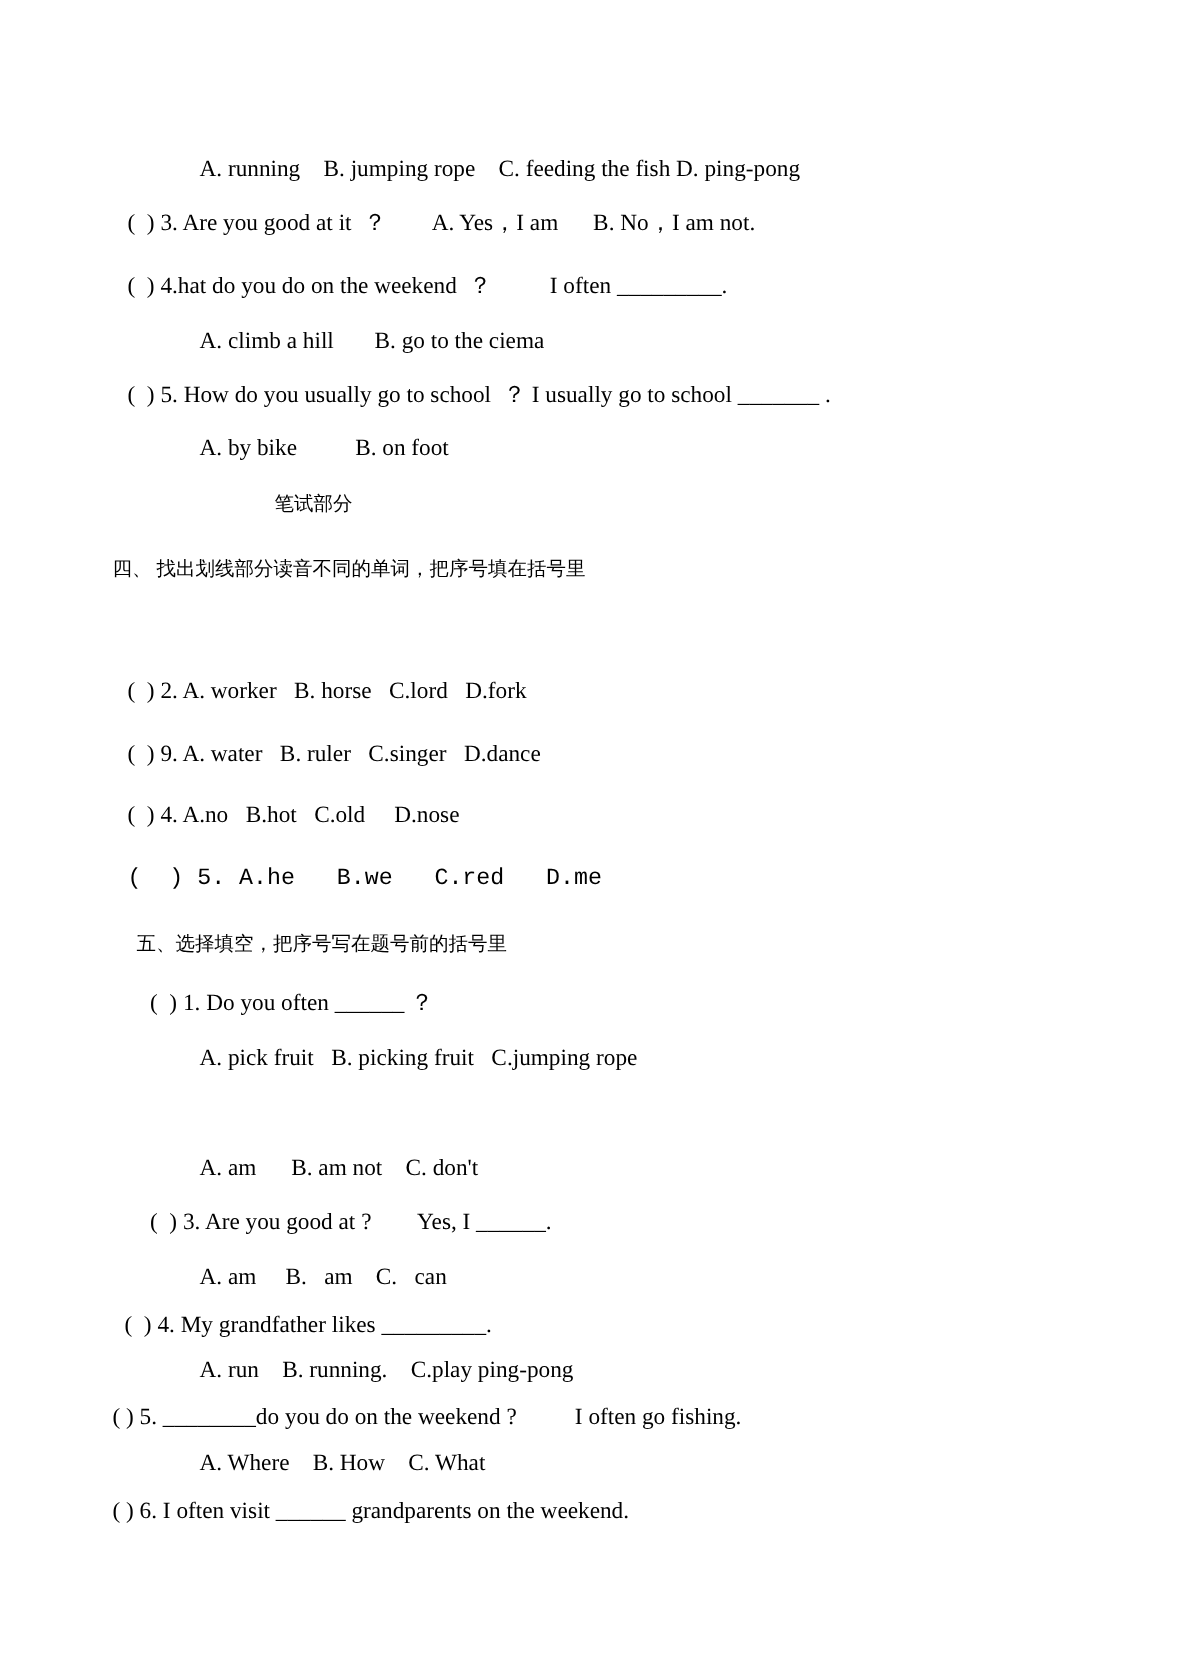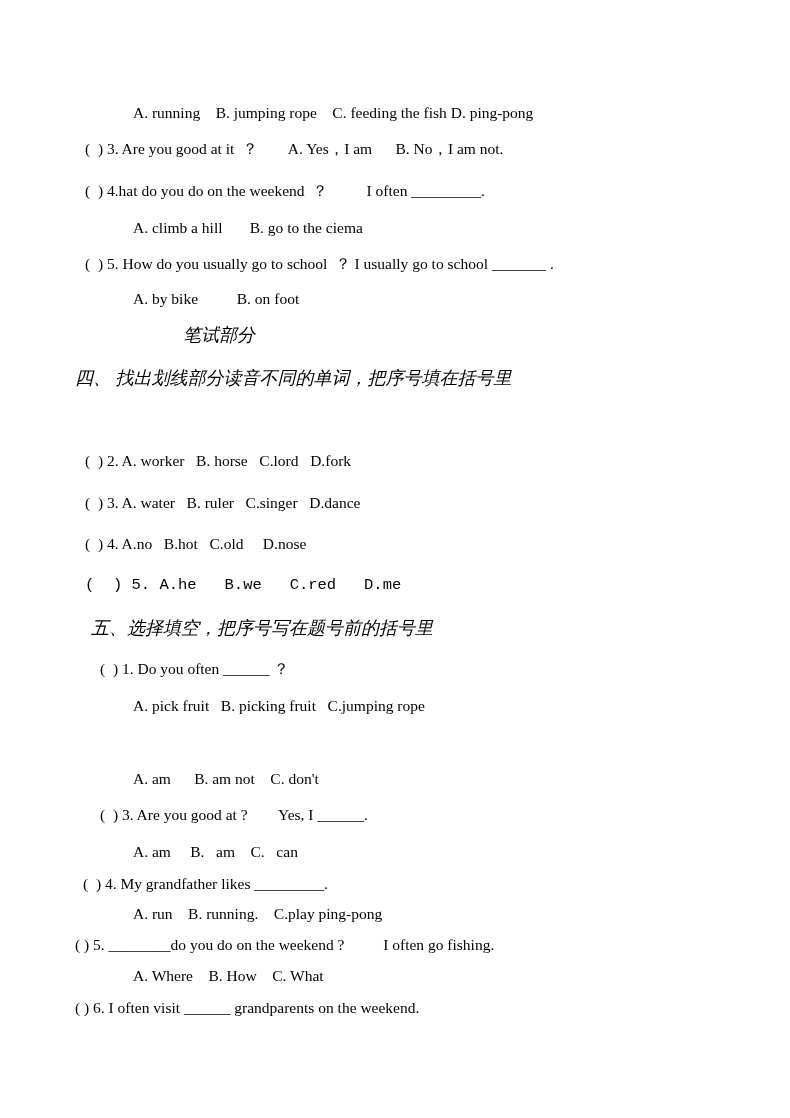--- a/index.html
+++ b/index.html
@@ -16,38 +16,37 @@
     font-size: 15.5px;
     color: #000000;
     overflow: hidden;
   }
   .line {
     position: absolute;
     white-space: pre;
     line-height: 21px;
   }
   .heading {
-    font-size: 18px;
-    font-style: italic;
+    font-size: 13px;
   }
 </style>
 </head>
 <body>
 
 <div class="page">
   <div class="line" style="left:133px; top:102px;">A. running    B. jumping rope    C. feeding the fish D. ping-pong</div>
   <div class="line" style="left:85px;  top:138px;">(  ) 3. Are you good at it  ？        A. Yes，I am      B. No，I am not.</div>
   <div class="line" style="left:85px;  top:180px;">(  ) 4.hat do you do on the weekend  ？          I often _________.</div>
   <div class="line" style="left:133px; top:217px;">A. climb a hill       B. go to the ciema</div>
   <div class="line" style="left:85px;  top:253px;text-align:center;">(  ) 5. How do you usually go to school  ？ I usually go to school _______ .</div>
   <div class="line" style="left:133px; top:288px;">A. by bike          B. on foot</div>
   <div class="line heading" style="left:183px; top:325px;">笔试部分</div>
   <div class="line heading" style="left:75px;  top:368px;">四、 找出划线部分读音不同的单词，把序号填在括号里</div>
   <div class="line" style="left:85px;  top:450px;">(  ) 2. A. worker   B. horse   C.lord   D.fork</div>
-  <div class="line" style="left:85px;  top:492px;">(  ) 3. A. water   B. ruler   C.singer   D.dance</div>
+  <div class="line" style="left:85px;  top:492px;">(  ) 9. A. water   B. ruler   C.singer   D.dance</div>
   <div class="line" style="left:85px;  top:533px;">(  ) 4. A.no   B.hot   C.old     D.nose</div>
   <div class="line" style="left:85px;  top:575px;font-family:Liberation Mono, monospace;">(  ) 5. A.he   B.we   C.red   D.me</div>
   <div class="line heading" style="left:91px; top:618px;">五、选择填空，把序号写在题号前的括号里</div>
   <div class="line" style="left:100px; top:658px;">(  ) 1. Do you often ______ ？</div>
   <div class="line" style="left:133px; top:695px;">A. pick fruit   B. picking fruit   C.jumping rope</div>
   <div class="line" style="left:133px; top:768px;">A. am      B. am not    C. don't</div>
   <div class="line" style="left:100px; top:804px;">(  ) 3. Are you good at ?        Yes, I ______.</div>
   <div class="line" style="left:133px; top:841px;">A. am     B.   am    C.   can</div>
   <div class="line" style="left:83px;  top:873px;">(  ) 4. My grandfather likes _________.</div>
   <div class="line" style="left:133px; top:903px;">A. run    B. running.    C.play ping-pong</div>

